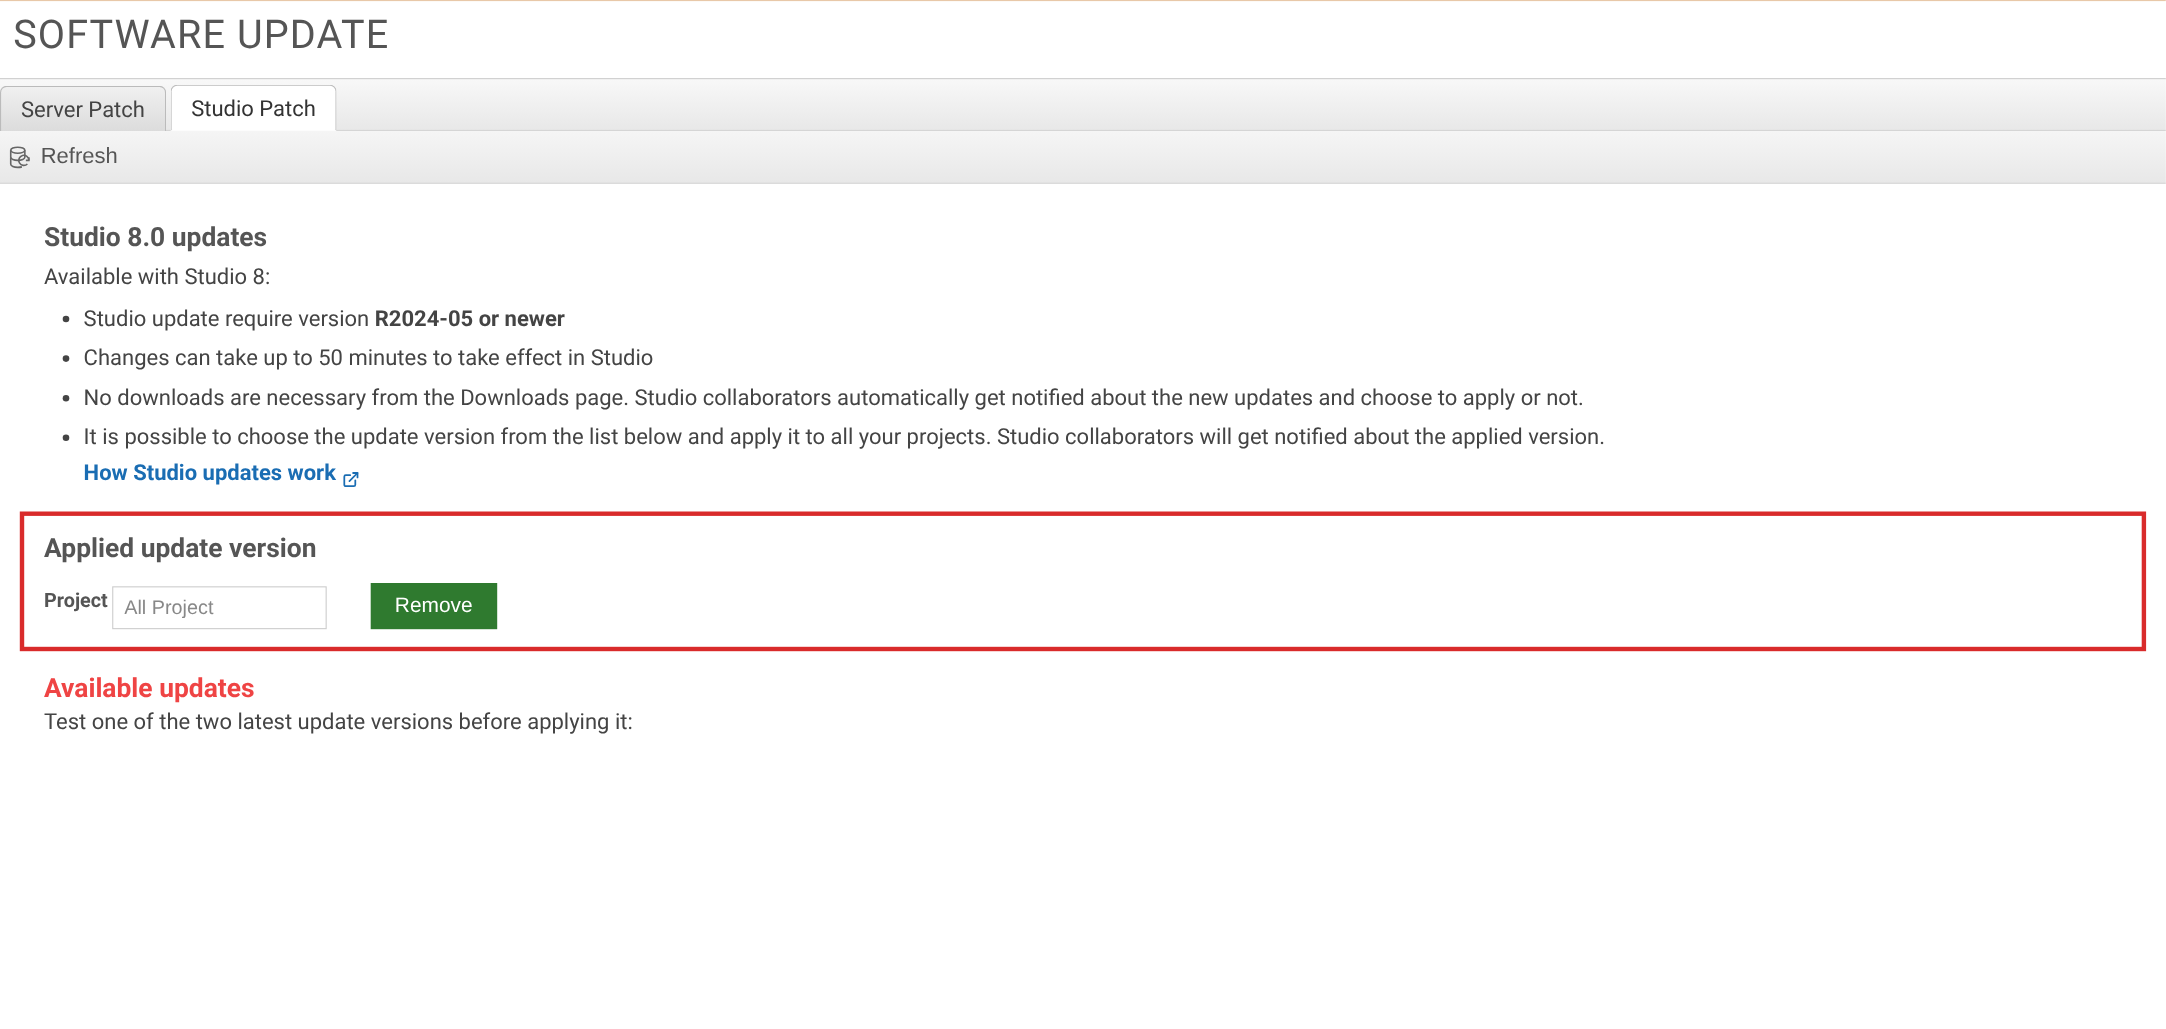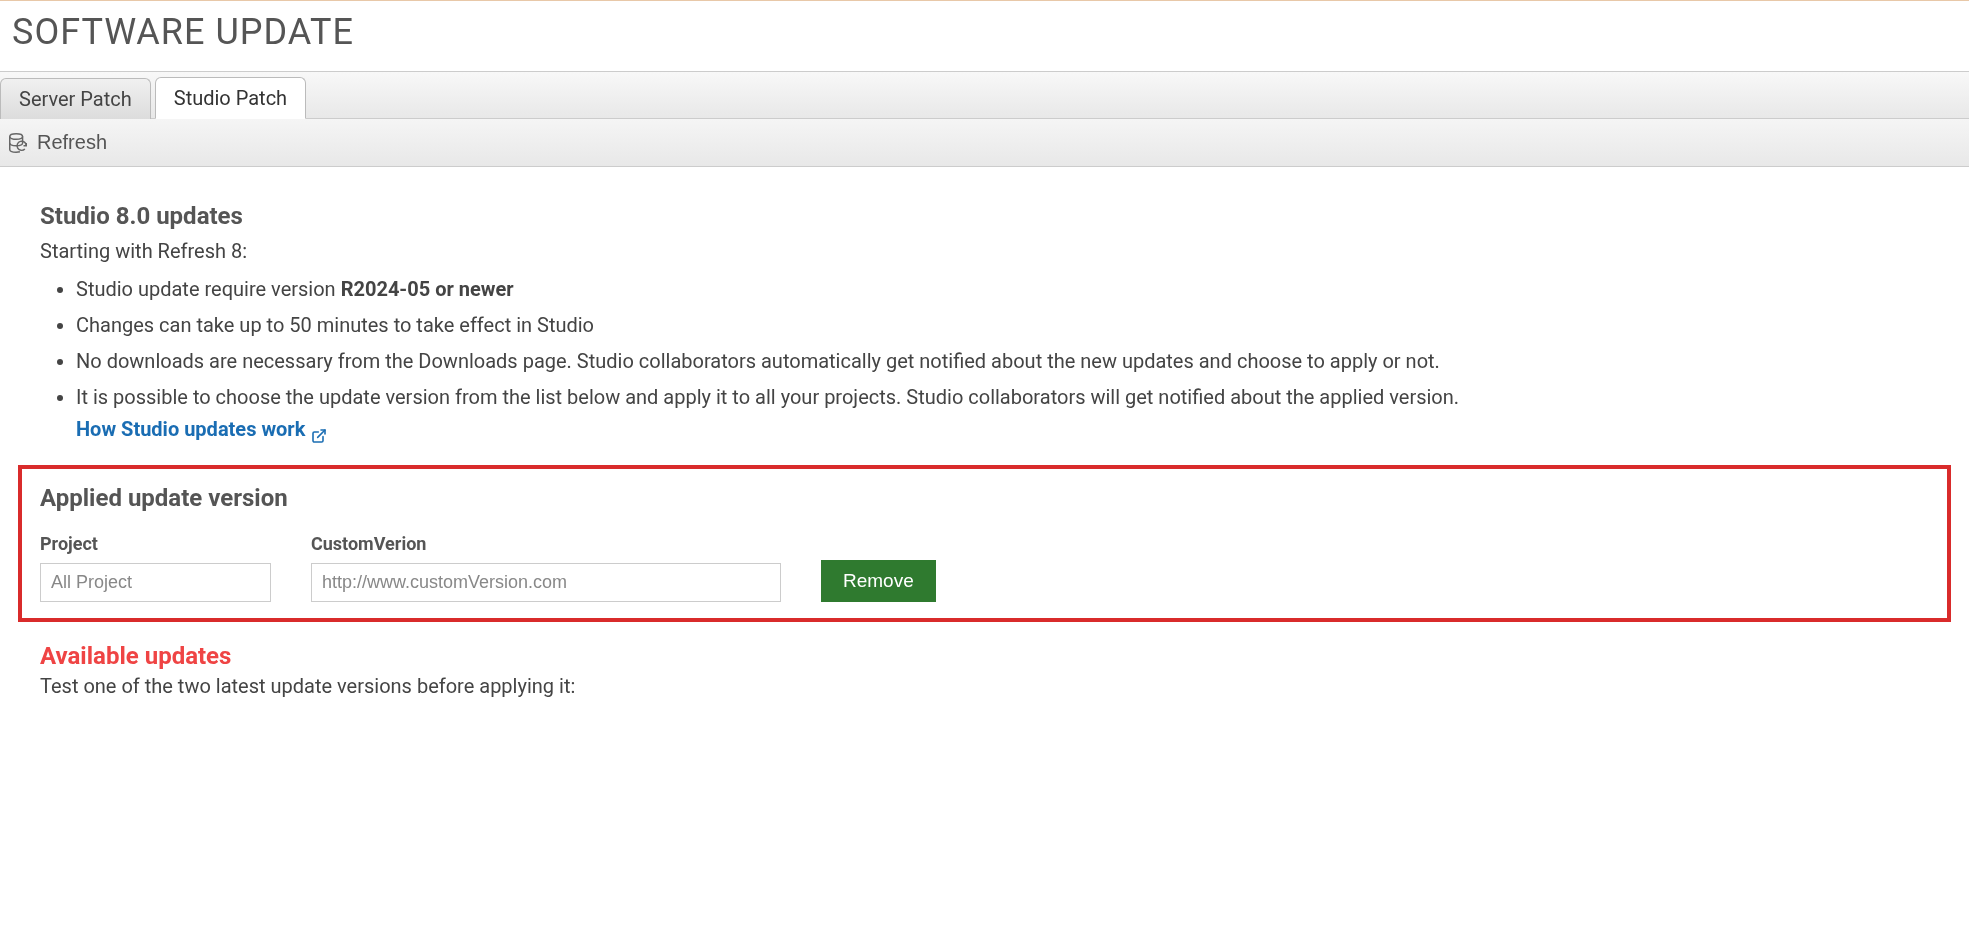--- a/index.html
+++ b/index.html
@@ -116,36 +116,36 @@
       margin-bottom: 12px;
     }
     .form-row {
       display: flex;
       align-items: flex-end;
       gap: 40px;
       flex-wrap: wrap;
     }
     .form-group {
       display: flex;
-      flex-direction: column;
+      flex-direction: row;
       gap: 4px;
     }
     .form-label {
       font-size: 18px;
       font-weight: 700;
       color: #555;
     }
     .text-input {
       border: 1px solid #ccc;
       padding: 8px 10px;
       font-size: 18px;
       color: #888;
       background: #fff;
     }
-    .text-input.project { width: 231px; }
+    .text-input.project { width: 195px; }
     .text-input.custom { width: 470px; }
     .btn-remove {
       background: #2f7a2f;
       color: #fff;
       border: none;
       font-size: 19px;
       padding: 10px 22px;
       cursor: pointer;
     }
     .applied-status {
@@ -195,21 +195,21 @@
         <path d="M21 12v3h-3"></path>
       </svg>
     </span>
     <span>Refresh</span>
   </button>
 </div>
 
 <div class="content">
 
   <div class="section-heading">Studio 8.0 updates</div>
-  <div class="intro-text">Starting with Refresh 8:</div>
+  <div class="intro-text">Available with Studio 8:</div>
 
   <ul class="bullets">
     <li>
       <span>Studio update require version </span><span class="bold-inline">R2024-05 or newer</span>
     </li>
     <li>Changes can take up to 50 minutes to take effect in Studio</li>
     <li>No downloads are necessary from the Downloads page. Studio collaborators automatically get notified about the new updates and choose to apply or not.</li>
     <li>
       <span>It is possible to choose the update version from the list below and apply it to all your projects. Studio collaborators will get notified about the applied version.</span><br>
       <a class="link">
@@ -225,24 +225,20 @@
     </li>
   </ul>
 
   <div class="highlight-box">
     <div class="subsection-heading">Applied update version</div>
     <div class="form-row">
       <div class="form-group">
         <label class="form-label">Project</label>
         <input type="text" class="text-input project" value="All Project" style="">
       </div>
-      <div class="form-group">
-        <label class="form-label">CustomVerion</label>
-        <input type="text" class="text-input custom" value="http://www.customVersion.com" style="">
-      </div>
       <button class="btn-remove">Remove</button>
     </div>
   </div>
 
 </div>
 
 <div class="avail-heading">Available updates</div>
 <div class="avail-text">Test one of the two latest update versions before applying it:</div>
 
 </body></html>

